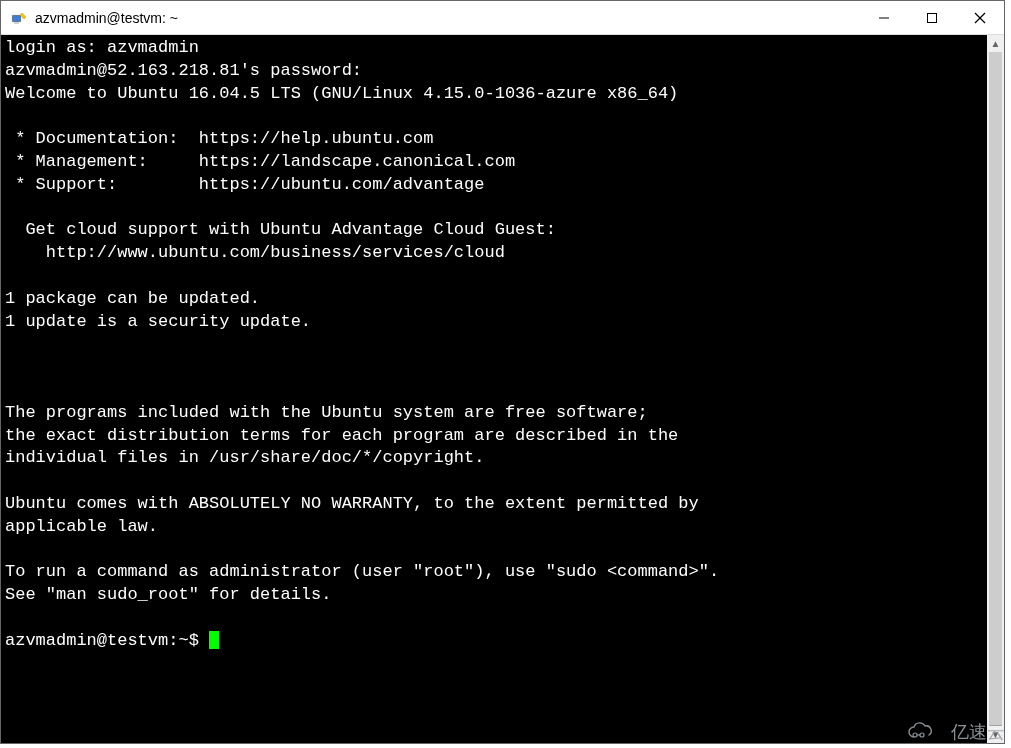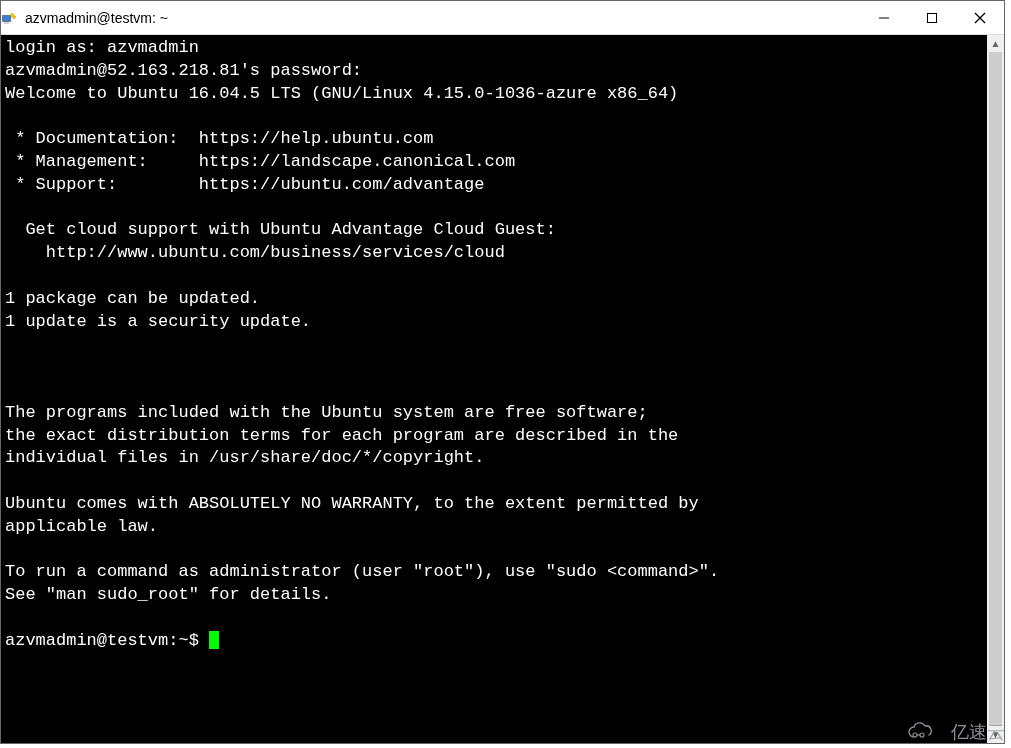--- a/index.html
+++ b/index.html
@@ -24,21 +24,21 @@
       height: 34px;
       background: #fff;
       display: flex;
       align-items: center;
       border-bottom: 1px solid #ddd;
       flex-shrink: 0;
     }
     .titlebar-left {
       display: flex;
       align-items: center;
-      padding-left: 0;
+      padding-left: 10px;
       gap: 8px;
       flex: 1;
     }
     .app-icon {
       width: 16px;
       height: 16px;
       display: flex;
       align-items: center;
       justify-content: center;
     }

